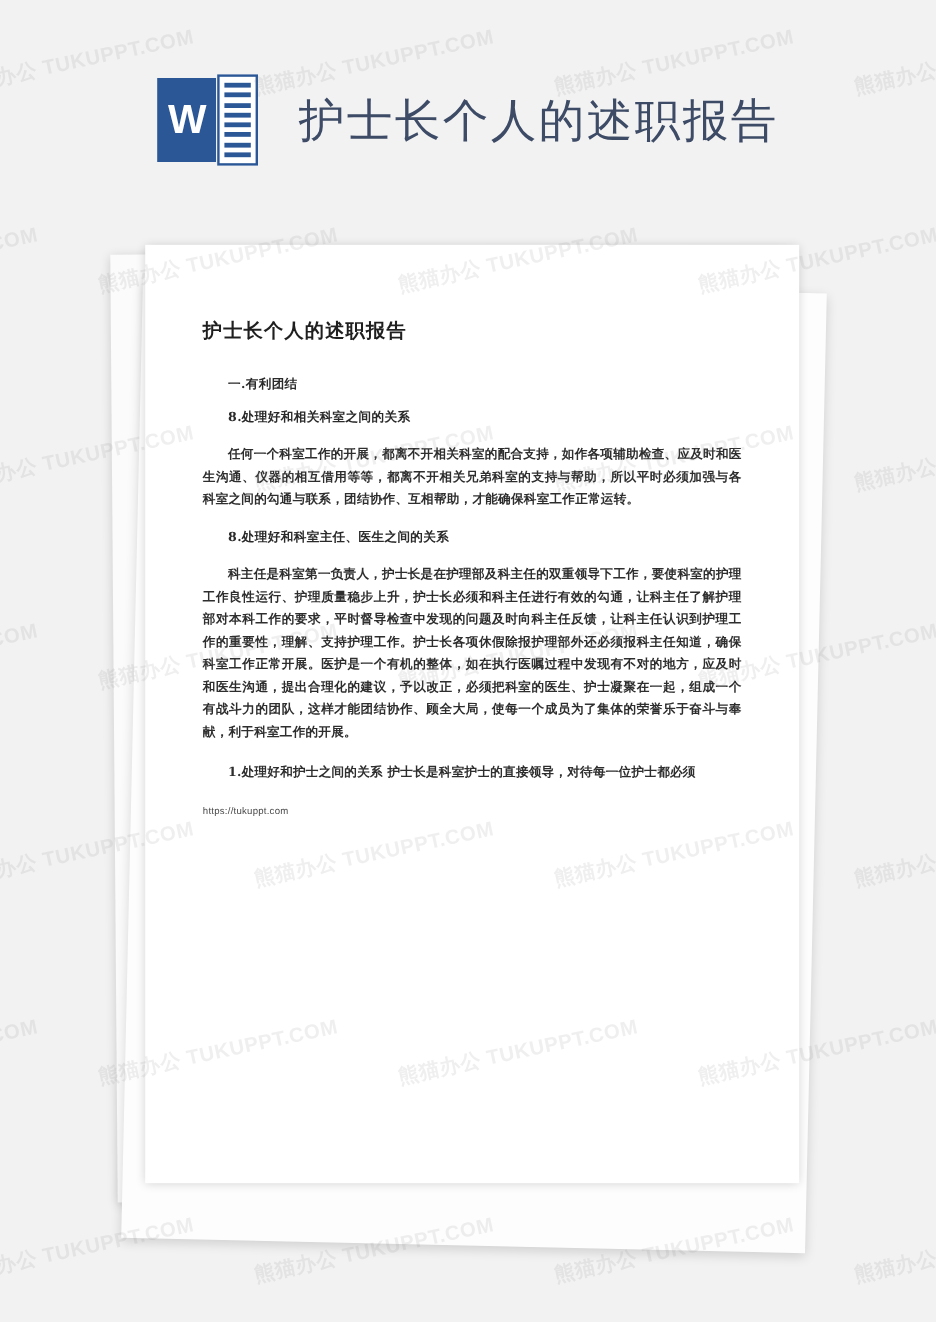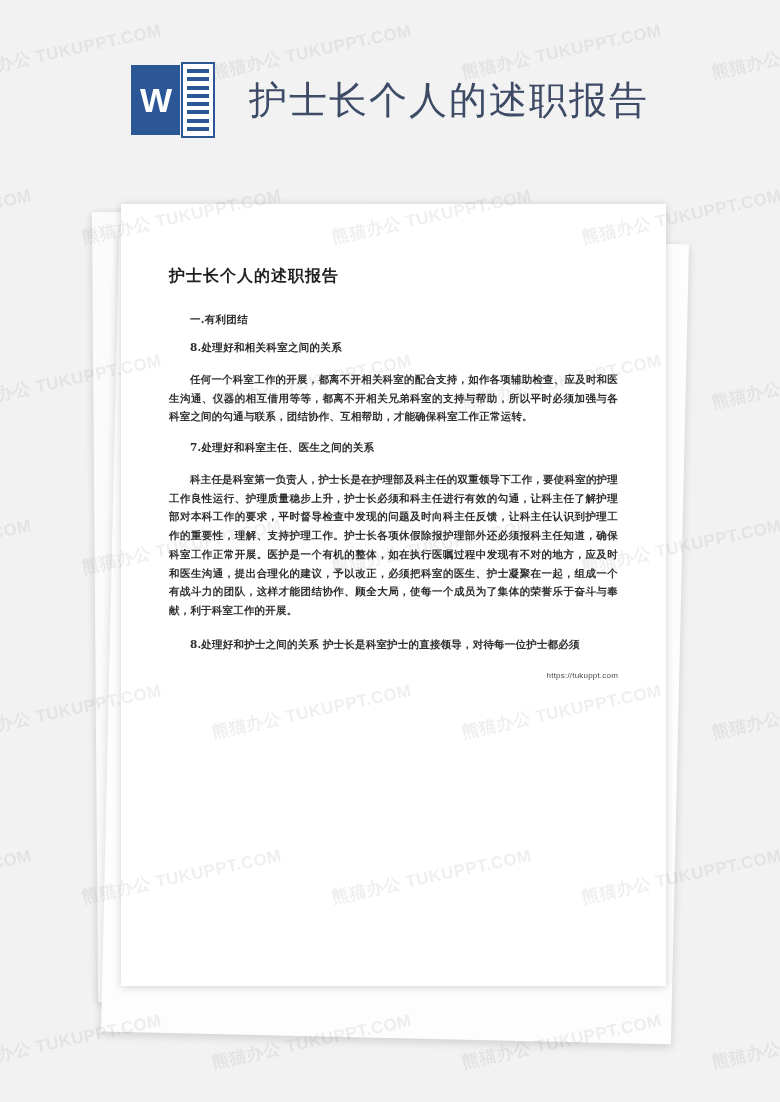--- a/index.html
+++ b/index.html
@@ -190,21 +190,20 @@
     text-indent: 21px;
     text-align: justify;
     letter-spacing: 0.2px;
   }
   .doc-footer-url {
     font-family: "Liberation Sans", sans-serif;
     font-size: 8px;
     color: #4a4a4a;
     margin-top: 18px;
     letter-spacing: 0.2px;
-    text-align: right;
   }
 </style>
 </head>
 <body>
 
 <div class="header">
   <div class="header-inner">
     <div class="word-icon">
       <div class="wi-left">
         <span>W</span>
@@ -226,23 +225,23 @@
 
 <div class="paper-stack">
   <div class="sheet-back-left"></div>
   <div class="sheet-back-bottom"></div>
 
   <div class="sheet-main">
     <div class="doc-heading">护士长个人的述职报告</div>
     <div class="doc-sub">一.有利团结</div>
     <div class="doc-item">8.处理好和相关科室之间的关系</div>
     <div class="doc-para">任何一个科室工作的开展，都离不开相关科室的配合支持，如作各项辅助检查、应及时和医生沟通、仪器的相互借用等等，都离不开相关兄弟科室的支持与帮助，所以平时必须加强与各科室之间的勾通与联系，团结协作、互相帮助，才能确保科室工作正常运转。</div>
-    <div class="doc-item">7.处理好和科室主任、医生之间的关系</div>
+    <div class="doc-item">8.处理好和科室主任、医生之间的关系</div>
     <div class="doc-para">科主任是科室第一负责人，护士长是在护理部及科主任的双重领导下工作，要使科室的护理工作良性运行、护理质量稳步上升，护士长必须和科主任进行有效的勾通，让科主任了解护理部对本科工作的要求，平时督导检查中发现的问题及时向科主任反馈，让科主任认识到护理工作的重要性，理解、支持护理工作。护士长各项休假除报护理部外还必须报科主任知道，确保科室工作正常开展。医护是一个有机的整体，如在执行医嘱过程中发现有不对的地方，应及时和医生沟通，提出合理化的建议，予以改正，必须把科室的医生、护士凝聚在一起，组成一个有战斗力的团队，这样才能团结协作、顾全大局，使每一个成员为了集体的荣誉乐于奋斗与奉献，利于科室工作的开展。</div>
-    <div class="doc-para">8.处理好和护士之间的关系 护士长是科室护士的直接领导，对待每一位护士都必须</div>
+    <div class="doc-para">1.处理好和护士之间的关系 护士长是科室护士的直接领导，对待每一位护士都必须</div>
     <div class="doc-footer-url">https://tukuppt.com</div>
   </div>
 </div>
 
 <div class="watermark-layer" id="watermark-layer">
     <div class="wm" style="left: -40px; top: 40px;">熊猫办公 TUKUPPT.COM</div>
     <div class="wm" style="left: 210px; top: 40px;">熊猫办公 TUKUPPT.COM</div>
     <div class="wm" style="left: 460px; top: 40px;">熊猫办公 TUKUPPT.COM</div>
     <div class="wm" style="left: 710px; top: 40px;">熊猫办公 TUKUPPT.COM</div>
     <div class="wm" style="left: -170px; top: 205px;">熊猫办公 TUKUPPT.COM</div>

